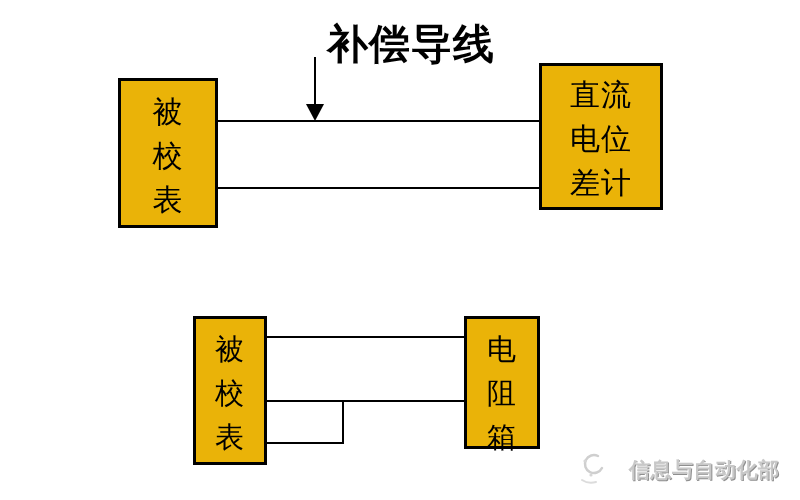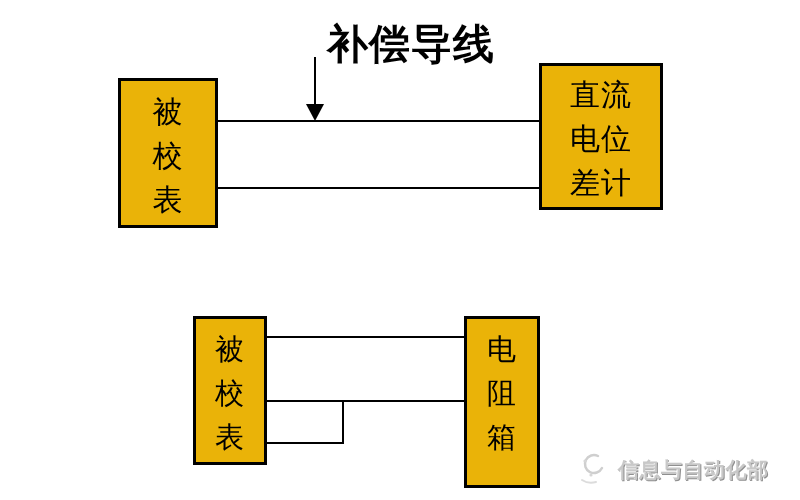--- a/index.html
+++ b/index.html
@@ -59,21 +59,21 @@
     width:0;height:0;
     border-left:9px solid transparent;
     border-right:9px solid transparent;
     border-top:17px solid #000000;
   }
   #watermark{
     position:absolute;
     left:576px;top:449px;
     display:flex;
     align-items:center;
-    gap:8px;
+    gap:19px;
   }
   #watermark-text{
     font-size:21px;
     font-weight:bold;
     letter-spacing:0.5px;
     color:#c8c8c8;
     text-shadow:-1px -1px 0 #ffffff,1px 1px 0 #8f8f8f;
     white-space:nowrap;
   }
 </style>
@@ -95,21 +95,21 @@
     <div class="box-text v2">直流电位差计</div>
   </div>
 
   <div class="wire wire-h" style="left:218px;top:120px;width:321px;"></div>
   <div class="wire wire-h" style="left:218px;top:187px;width:321px;"></div>
 
   <div class="box" style="left:193px;top:316px;width:74px;height:149px;">
     <div class="box-text v1" style="font-size:29px;padding-top:8px;">被校表</div>
   </div>
 
-  <div class="box" style="left:464px;top:316px;width:76px;height:172px;">
+  <div class="box" style="left:464px;top:316px;width:76px;height:133px;">
     <div class="box-text v1" style="font-size:29px;padding-top:8px;">电阻箱</div>
   </div>
 
   <div class="wire wire-h" style="left:267px;top:336px;width:197px;"></div>
   <div class="wire wire-h" style="left:267px;top:400px;width:197px;"></div>
   <div class="wire wire-h" style="left:267px;top:442px;width:77px;"></div>
   <div class="wire wire-v" style="left:342px;top:400px;height:44px;"></div>
 
   <div id="watermark">
     <span>

